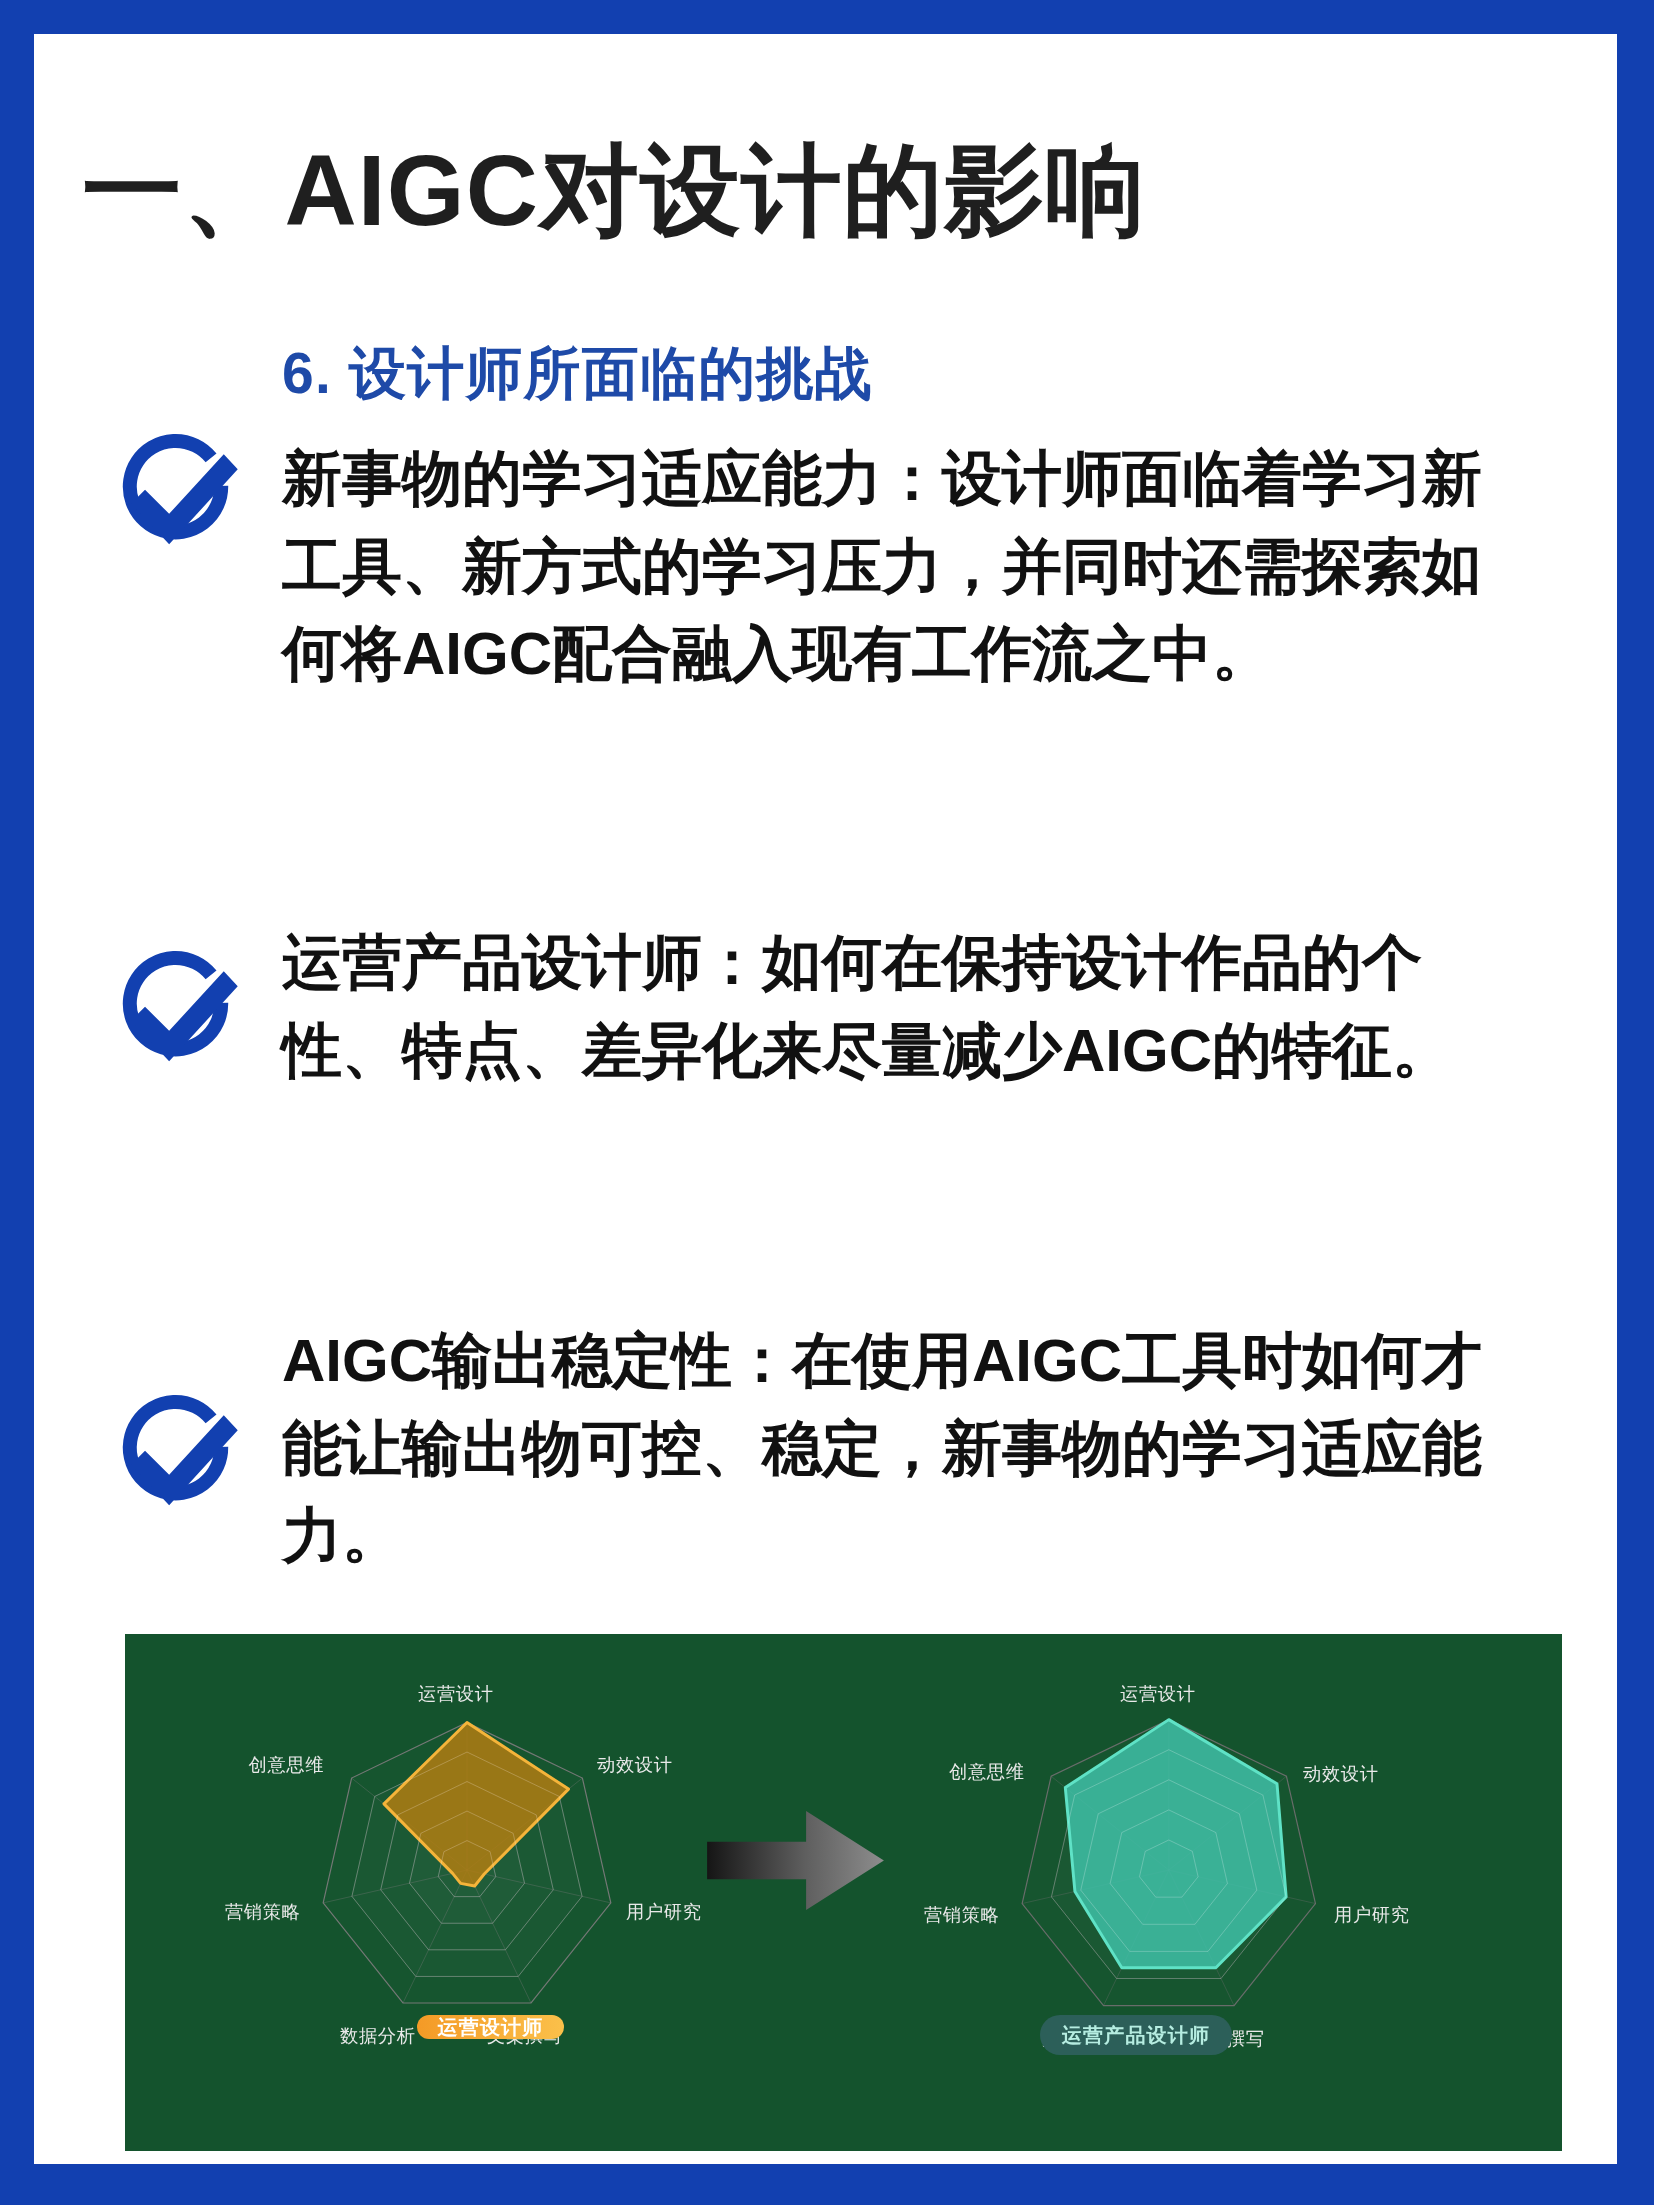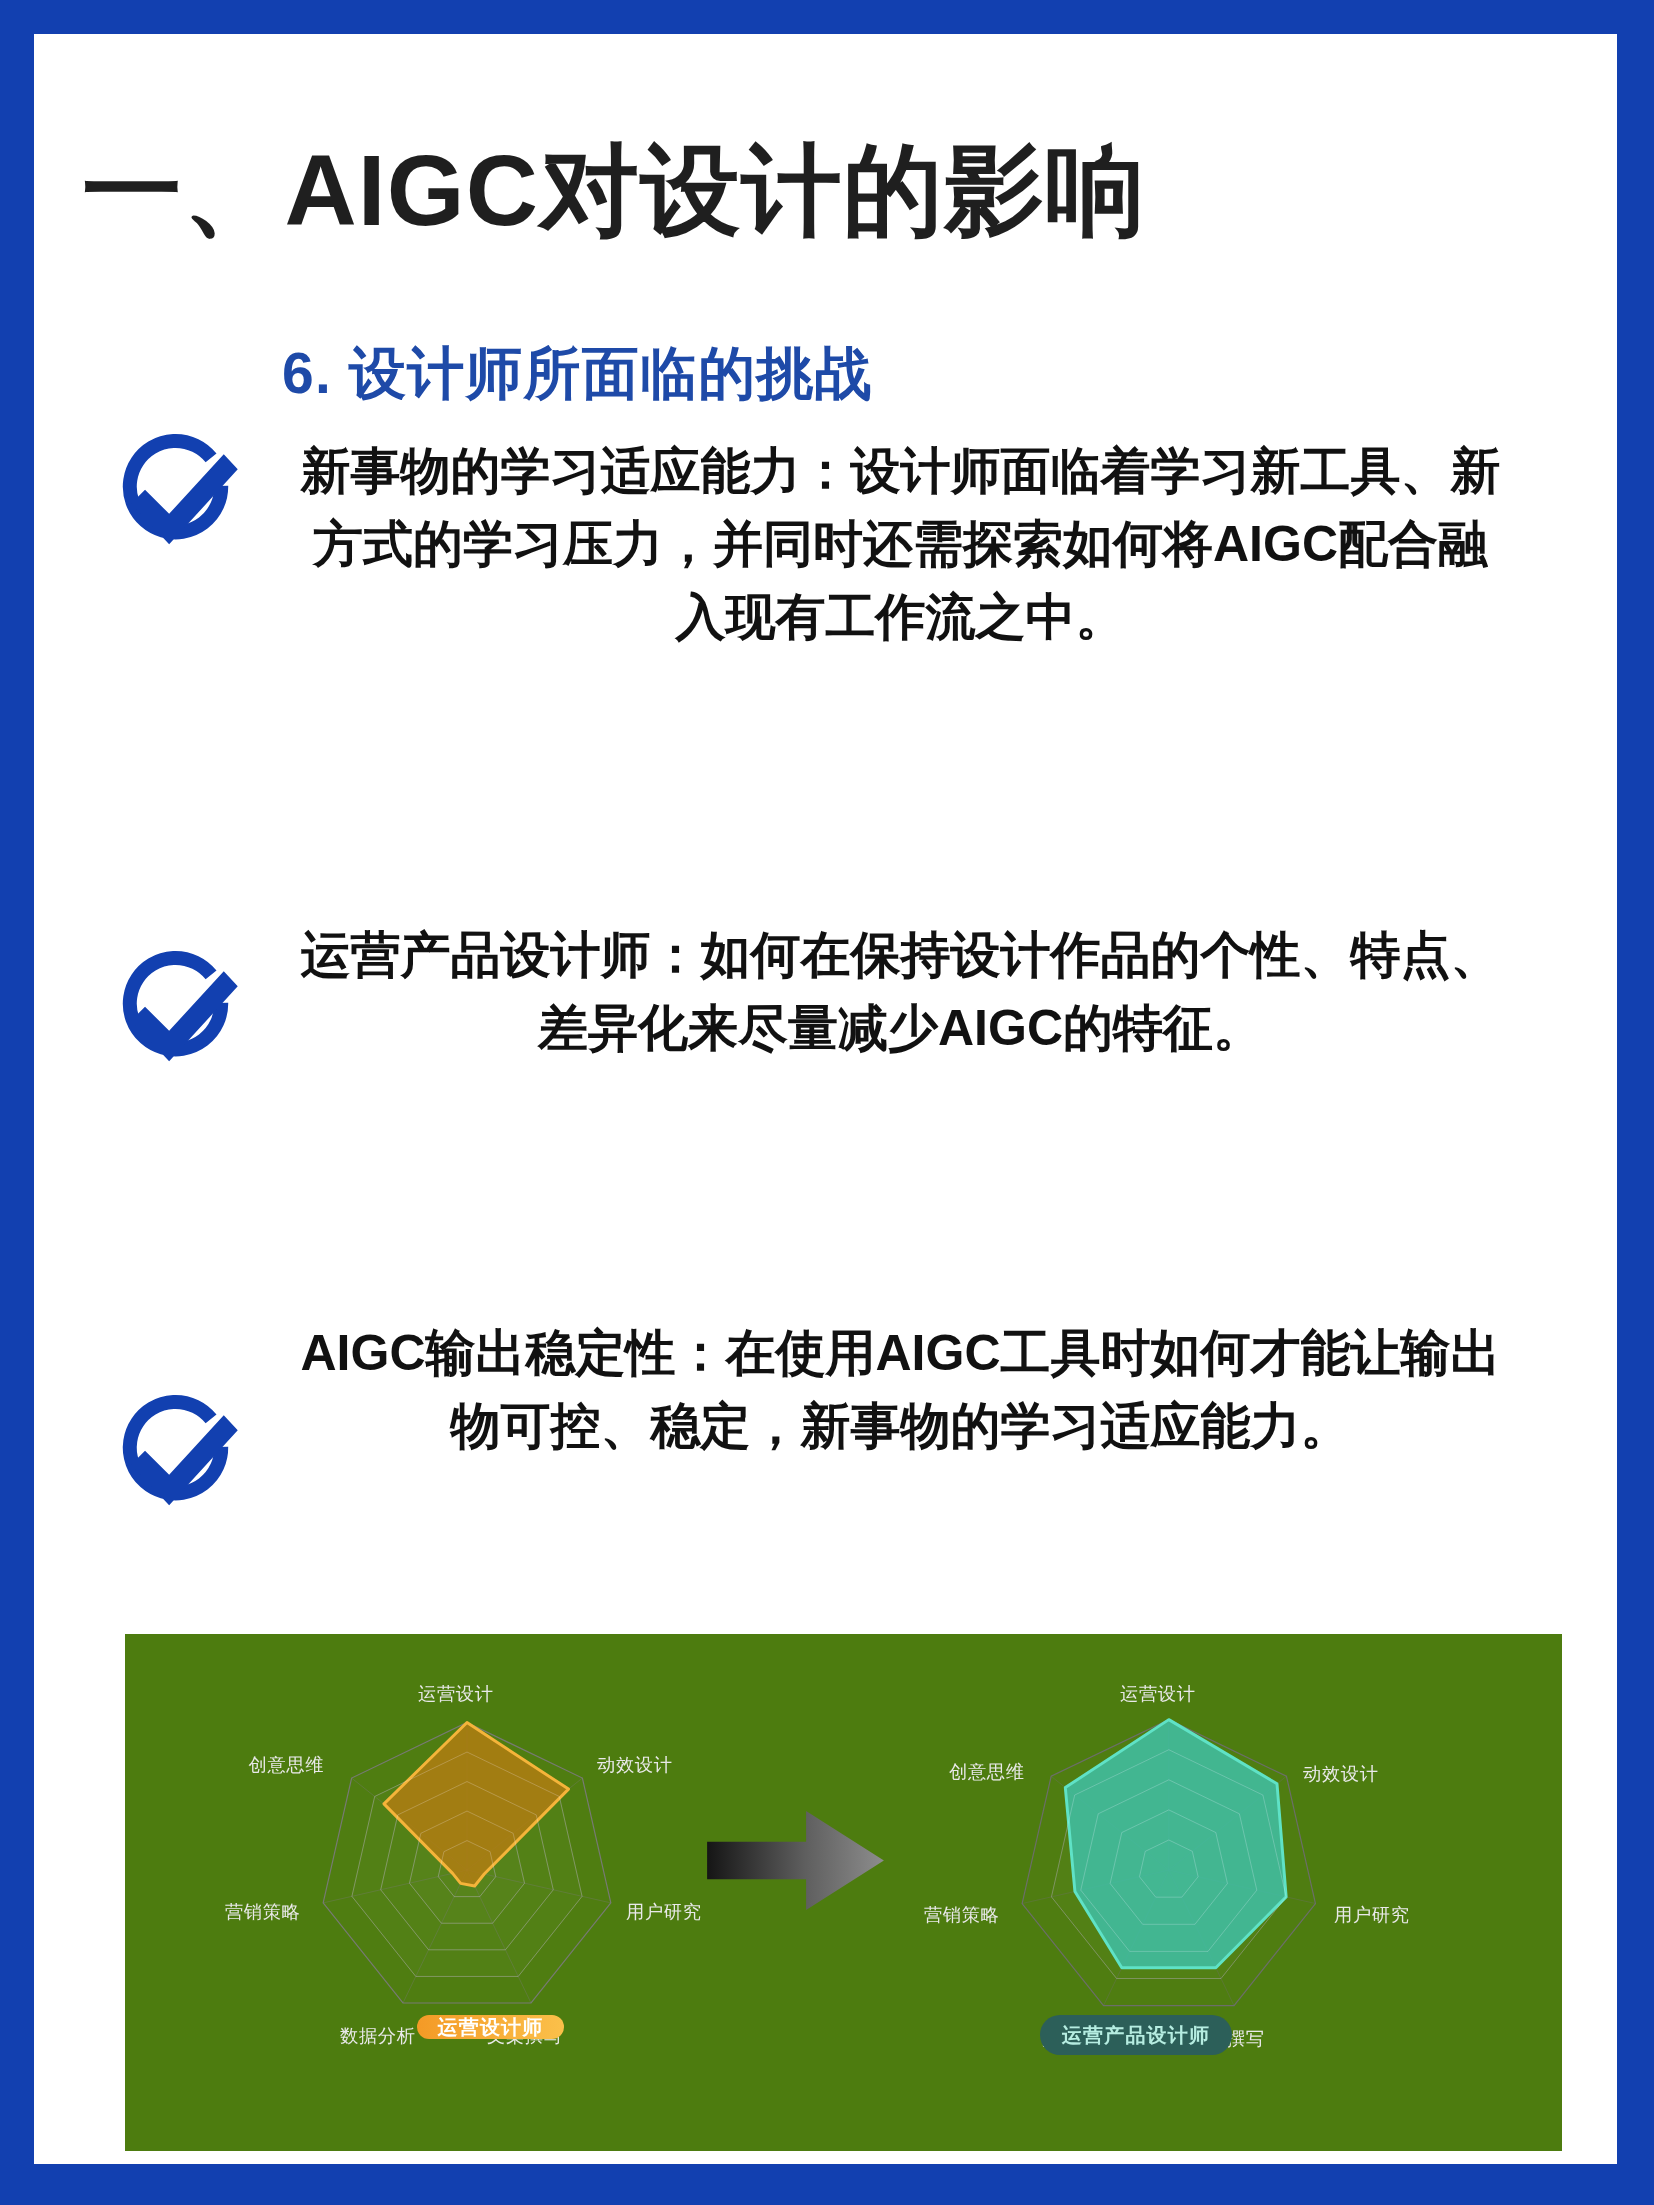--- a/index.html
+++ b/index.html
@@ -41,48 +41,48 @@
     font-size:57px;
     font-weight:bold;
     color:#1E4AA8;
     letter-spacing:1.2px;
     white-space:nowrap;
   }
 
   
   .bullet{
     position:absolute;
-    left:256px;
+    left:248px;
     width:1221px;
-    font-size:50px;
+    font-size:60px;
     line-height:1.46;
     color:#111111;
     font-weight:bold;
     letter-spacing:0px;
-    text-align:center;
+    text-align:left;
   }
   #bullet-1{top:401px;}
   #bullet-2{top:885px;}
   #bullet-3{top:1283px;}
 
   
   .check-icon{
     position:absolute;
     width:127px;height:127px;
   }
   #check-1{left:78px;top:396px;}
   #check-2{left:78px;top:913px;}
   #check-3{left:78px;top:1357px;}
 
   
   .figure{
     position:absolute;
     left:91px;top:1600px;
     width:1437px;height:517px;
-    background:#4d7c0f;
+    background:#14532d;
     overflow:hidden;
   }
   .radar-wrap{
     position:absolute;
     top:0;height:517px;
   }
   #radar-left{left:94px;width:496px;}
   #radar-right{left:796px;width:531px;}
 
   .radar-svg{position:absolute;left:0;top:0;}

